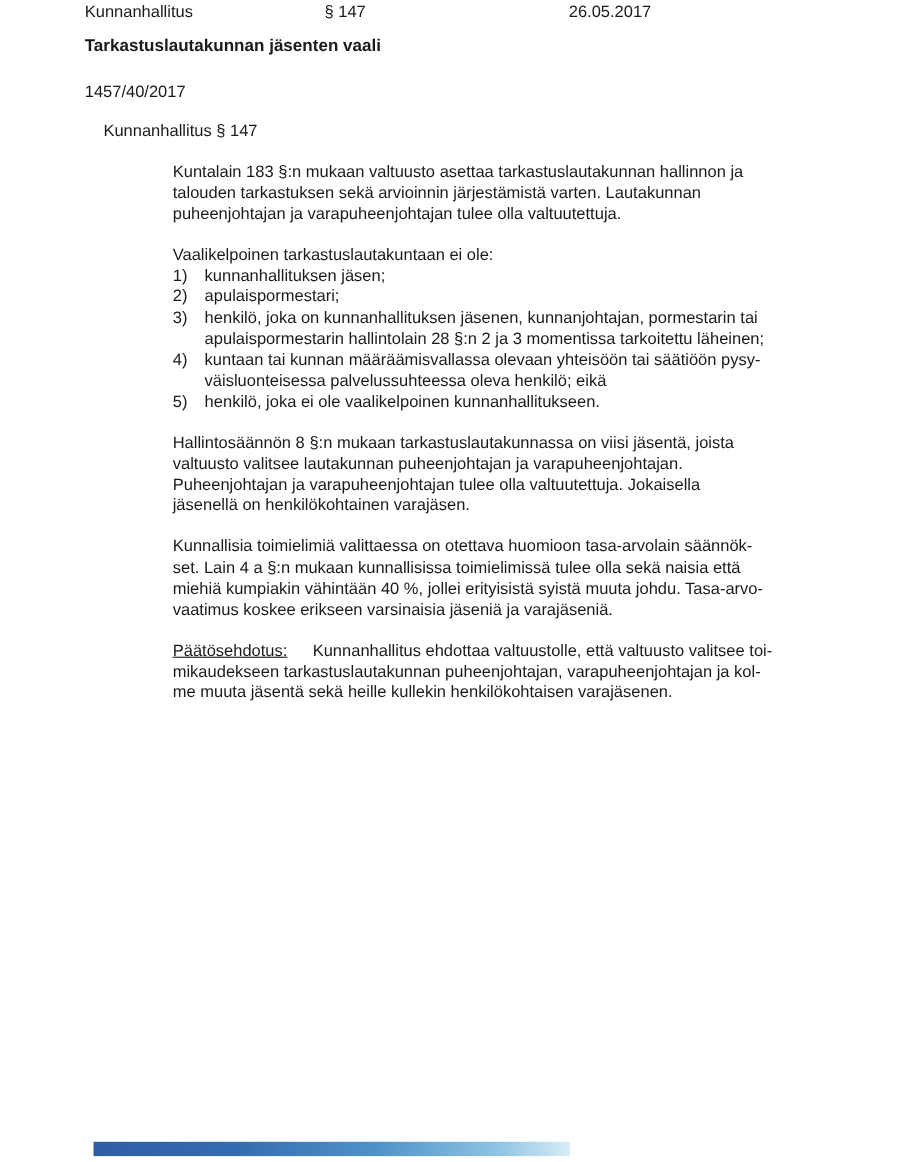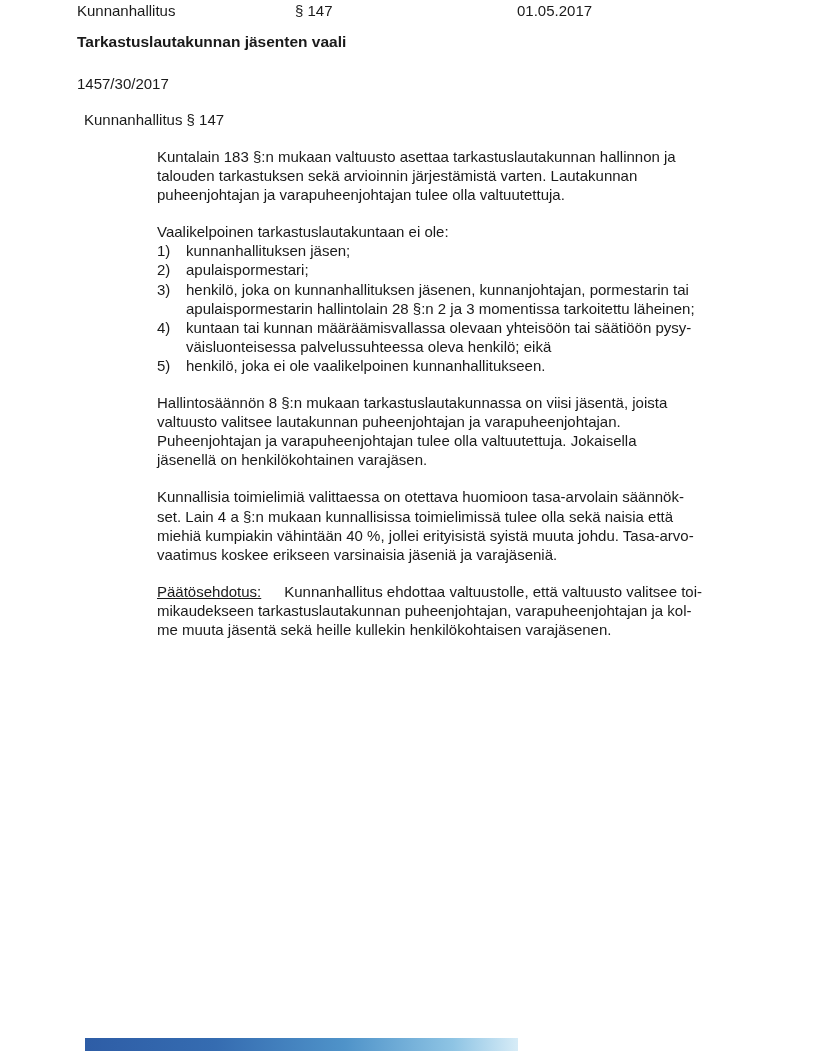--- a/index.html
+++ b/index.html
@@ -22,21 +22,21 @@
   .hdr-section { position: absolute; left: 295px; top: 1px; }
   .hdr-date    { position: absolute; left: 517px; top: 1px; }
 
   
   .doc-title {
     position: absolute; left: 77px; top: 32px;
     font-size: 15.5px; font-weight: bold; line-height: 20px;
     margin: 0;
   }
   .case-number   { position: absolute; left: 77px; top: 74px; }
-  .section-line  { position: absolute; left: 84px; top: 110px; }
+  .section-line  { position: absolute; left: 94px; top: 110px; }
 
   
   .body-col {
     position: absolute; left: 157px; top: 147px; width: 628px;
   }
   .body-col p { margin: 0 0 18px 0; }
   .body-col p.tight { margin: 0; }
 
   .num-list { margin: 0 0 18px 0; }
   .num-list .li { display: flex; }
@@ -57,25 +57,25 @@
     width: 433px; height: 13px;
   }
 </style>
 </head>
 <body>
 
 <div class="page">
 
   <span class="hdr-org">Kunnanhallitus</span>
   <span class="hdr-section">§ 147</span>
-  <span class="hdr-date">01.05.2017</span>
+  <span class="hdr-date">26.05.2017</span>
 
   <h1 class="doc-title">Tarkastuslautakunnan jäsenten vaali</h1>
 
-  <div class="case-number">1457/30/2017</div>
+  <div class="case-number">1457/40/2017</div>
 
   <div class="section-line">Kunnanhallitus § 147</div>
 
   <div class="body-col">
 
     <p class="pre">Kuntalain 183 §:n mukaan valtuusto asettaa tarkastuslautakunnan hallinnon ja
 talouden tarkastuksen sekä arvioinnin järjestämistä varten. Lautakunnan
 puheenjohtajan ja varapuheenjohtajan tulee olla valtuutettuja.</p>
 
     <p class="tight">Vaalikelpoinen tarkastuslautakuntaan ei ole:</p>

